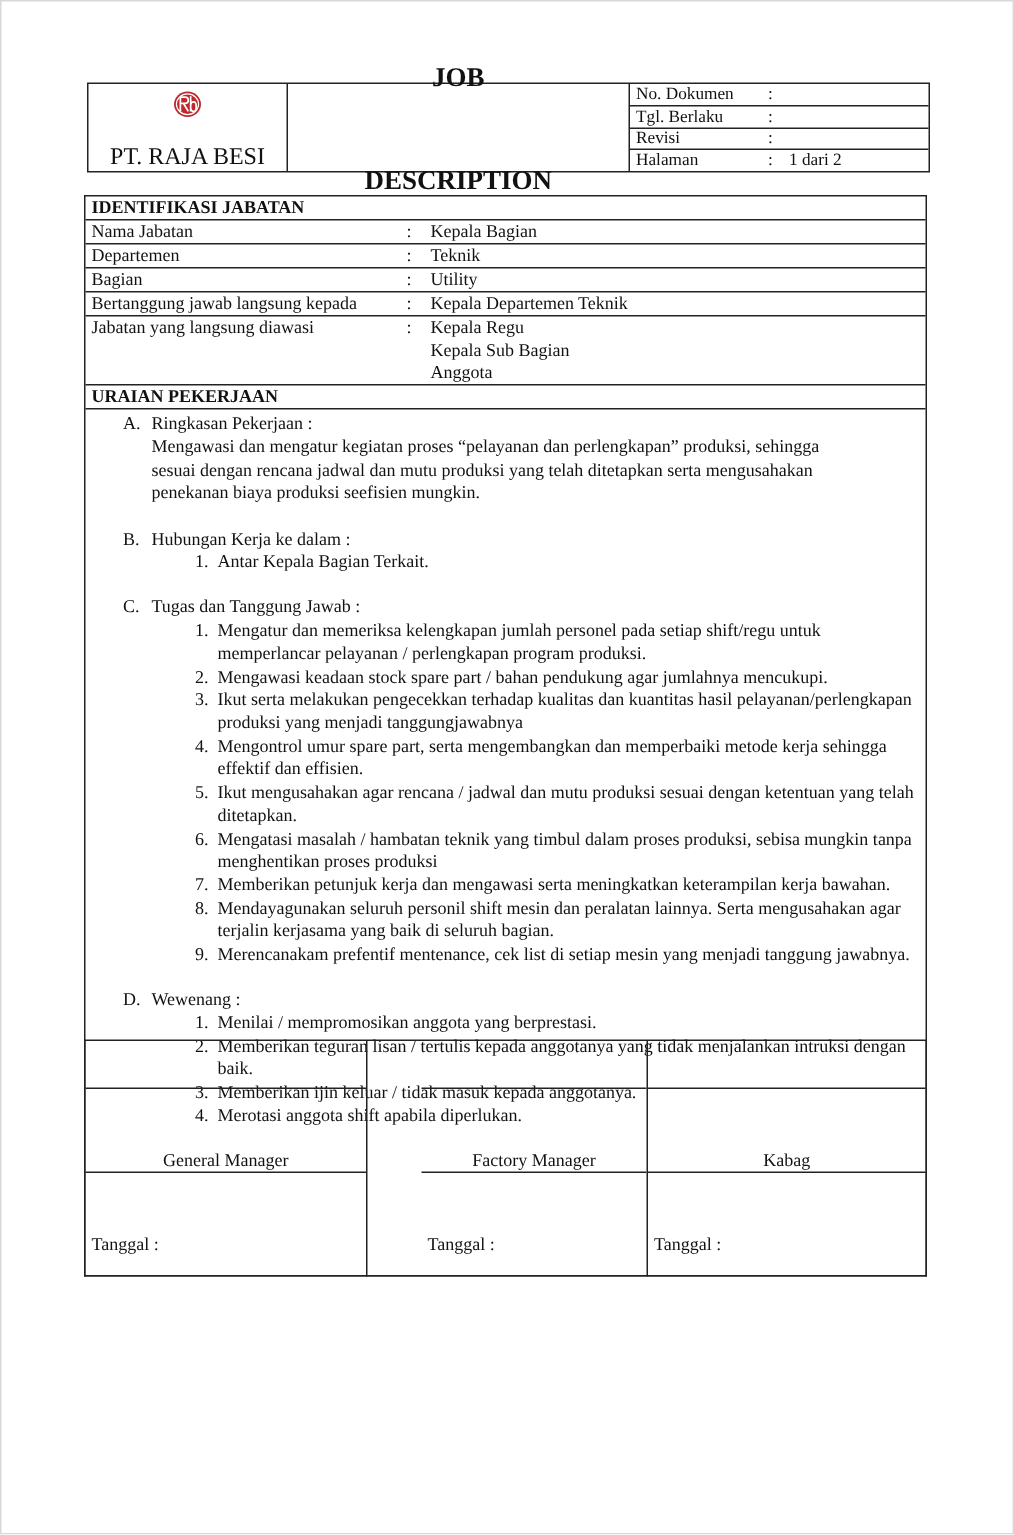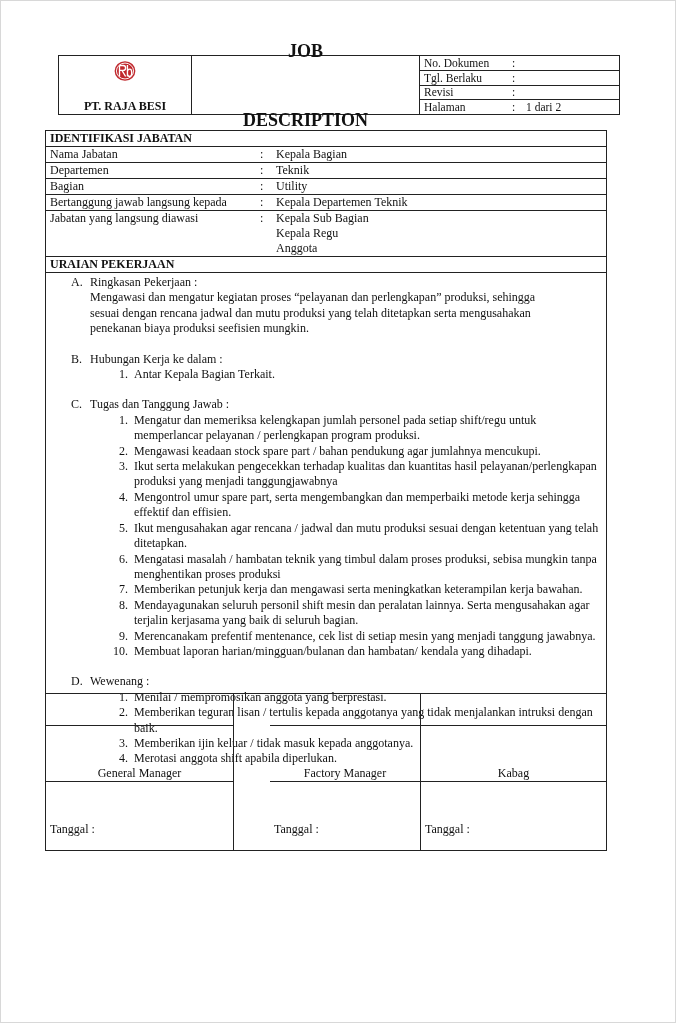--- a/index.html
+++ b/index.html
@@ -1,30 +1,30 @@
 <!DOCTYPE html>
 <html><head>
 <meta charset="utf-8">
 <style>
   html, body { margin:0; padding:0; background:#ffffff; }
   body { width:676px; height:1023px; position:relative; font-family:"Liberation Serif", serif; color:#111; }
   .page { position:absolute; left:0; top:0; width:676px; height:1023px; border:1px solid #d8d8d8; box-sizing:border-box; background:#fff; }
   .hdr { position:absolute; left:57px; top:54px; width:562px; height:60px; border:1px solid #222; box-sizing:border-box; display:flex; }
   .hdr-logo { width:133px; border-right:1px solid #222; box-sizing:border-box; display:flex; flex-direction:column; align-items:center; justify-content:flex-start; padding-top:4px; }
   .hdr-logo svg { width:40px; height:36px; }
-  .company { font-weight:bold; font-size:12px; margin-top:17px; }
+  .company { font-weight:normal; font-size:16px; margin-top:17px; }
   .hdr-title { width:228px; border-right:1px solid #222; box-sizing:border-box; display:flex; flex-direction:column; align-items:center; justify-content:center; font-weight:bold; font-size:18px; line-height:22px;gap:47px; }
   .hdr-meta { flex:1; display:flex; flex-direction:column; }
   .meta-row { flex:1; display:flex; font-size:11.5px; border-bottom:1px solid #222; align-items:center; }
   .meta-row:last-child { border-bottom:none; }
   .meta-label { width:88px; padding-left:4px; }
   .meta-colon { width:14px; }
   .meta-val { flex:1; }
 
-  .main { position:absolute; left:44px; top:129px; width:562px; height:721px; border:1px solid #222; box-sizing:border-box; font-size:12px; }
+  .main { position:absolute; left:55px; top:129px; width:562px; height:721px; border:1px solid #222; box-sizing:border-box; font-size:12px; }
   .sec-title { font-weight:bold; font-size:12px; padding-left:4px; height:15px; line-height:15px; border-bottom:1px solid #222; }
   .id-row { display:flex; border-bottom:1px solid #222; line-height:15px; }
   .id-label { width:210px; padding-left:4px; }
   .id-colon { width:16px; }
   .id-val { flex:1; }
   .id-vals { display:flex; flex-direction:column; }
   .body { padding-top:2px; line-height:15.4px; height:492px; }
   .letter { display:flex; padding-left:25px; }
   .letter .mark { width:19px; }
   .para { padding-left:44px; padding-right:40px; }
@@ -105,22 +105,22 @@
     </div>
     <div class="id-row">
       <span class="id-label">Bertanggung jawab langsung kepada</span>
       <span class="id-colon">:</span>
       <span class="id-val">Kepala Departemen Teknik</span>
     </div>
     <div class="id-row">
       <span class="id-label">Jabatan yang langsung diawasi</span>
       <span class="id-colon">:</span>
       <span class="id-val id-vals">
+        <span>Kepala Regu</span>
         <span>Kepala Sub Bagian</span>
-        <span>Kepala Regu</span>
         <span>Anggota</span>
       </span>
     </div>
 
     <div class="sec-title">URAIAN PEKERJAAN</div>
 
     <div class="body">
       <div class="letter">
         <span class="mark">A.</span>
         <span>Ringkasan  Pekerjaan  :</span>
@@ -170,24 +170,20 @@
           <span class="n">7.</span>
           <span class="t">Memberikan petunjuk kerja dan mengawasi serta meningkatkan keterampilan kerja bawahan.</span>
         </div>
       <div class="num">
           <span class="n">8.</span>
           <span class="t">Mendayagunakan seluruh personil shift  mesin dan peralatan lainnya. Serta mengusahakan agar terjalin kerjasama yang baik di seluruh bagian.</span>
         </div>
       <div class="num">
           <span class="n">9.</span>
           <span class="t">Merencanakam prefentif mentenance, cek list di setiap mesin yang menjadi tanggung jawabnya.</span>
-        </div>
-      <div class="num">
-          <span class="n">10.</span>
-          <span class="t">Membuat laporan harian/mingguan/bulanan dan hambatan/ kendala yang dihadapi.</span>
         </div>
       <div class="gap"></div>
 
       <div class="letter">
         <span class="mark">D.</span>
         <span>Wewenang :</span>
       </div>
       <div class="num">
           <span class="n">1.</span>
           <span class="t">Menilai / mempromosikan anggota yang berprestasi.</span>

